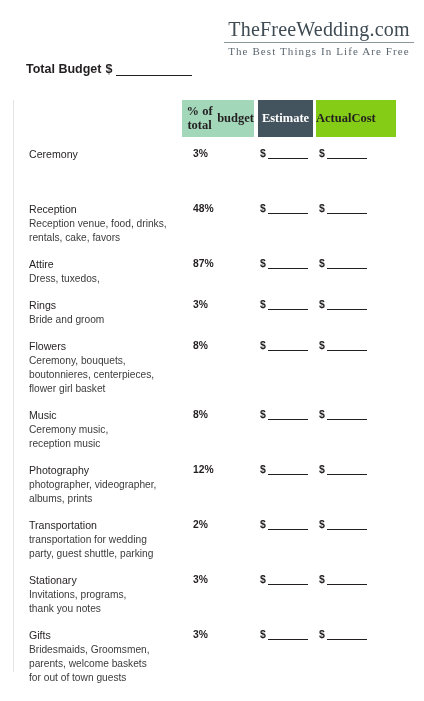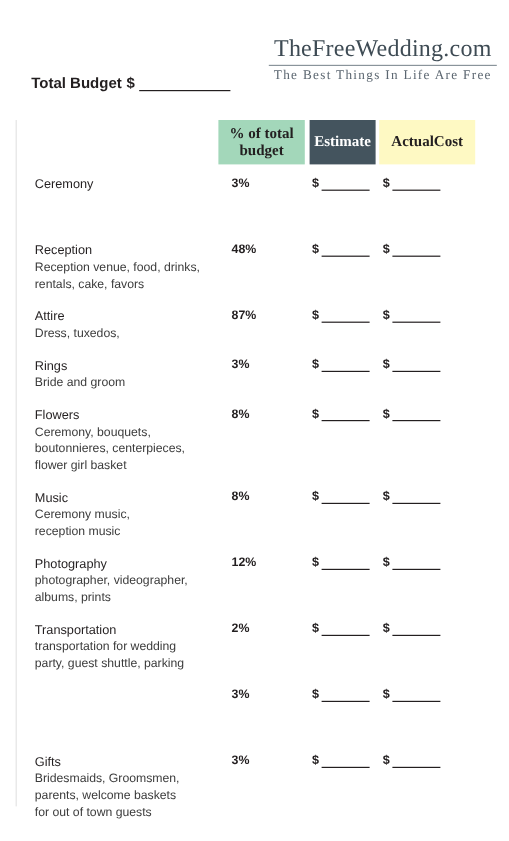--- a/index.html
+++ b/index.html
@@ -17,21 +17,21 @@
     width: 424px;
     height: 701px;
     background: #ffffff;
     overflow: hidden;
     box-sizing: border-box;
   }
 
   
   .brand {
     position: absolute;
-    top: 30px;
+    top: 18px;
     right: 10px;
     width: 190px;
     text-align: center;
   }
   .brand-name {
     font-family: "Liberation Serif", serif;
     font-size: 20px;
     letter-spacing: 0.2px;
     color: #3e4b54;
     white-space: nowrap;
@@ -106,33 +106,32 @@
     padding-left: 16px;
     color: #231f20;
   }
   .th-pct {
     left: 169px; width: 72px;
     background: #a3d7ba;
     color: #231f20;
     justify-content: center;
     text-align: center;
     line-height: 1.08;
-    flex-direction: column;
+    flex-direction: row;
   }
   .th-estimate {
     left: 245px; width: 55px;
     background: #44545e;
     color: #ffffff;
     justify-content: center;
   }
   .th-actual {
     left: 303px; width: 80px;
-    background: #fef9c3;
-    color: #231f20;
-    justify-content: center;
+    background: #84cc16;
+    color: #231f20;
   }
 
   
   .tbody {
     position: absolute;
     left: 13px;
     top: 148px;
     width: 397px;
   }
   .row {
@@ -344,20 +343,25 @@
         <div class="cell-money cell-est">
           <span class="m-dollar">$</span>
           <span class="m-blank"></span>
         </div>
         <div class="cell-money cell-act">
           <span class="m-dollar">$</span>
           <span class="m-blank"></span>
         </div>
       </div>
       <div class="row" style="height: 44px;">
+        <div class="cell-name">
+          <span class="cat-title">Stationary</span>
+          <span class="cat-desc">Invitations, programs,
+thank you notes</span>
+        </div>
         <div class="cell-pct">3%</div>
         <div class="cell-money cell-est">
           <span class="m-dollar">$</span>
           <span class="m-blank"></span>
         </div>
         <div class="cell-money cell-act">
           <span class="m-dollar">$</span>
           <span class="m-blank"></span>
         </div>
       </div>

